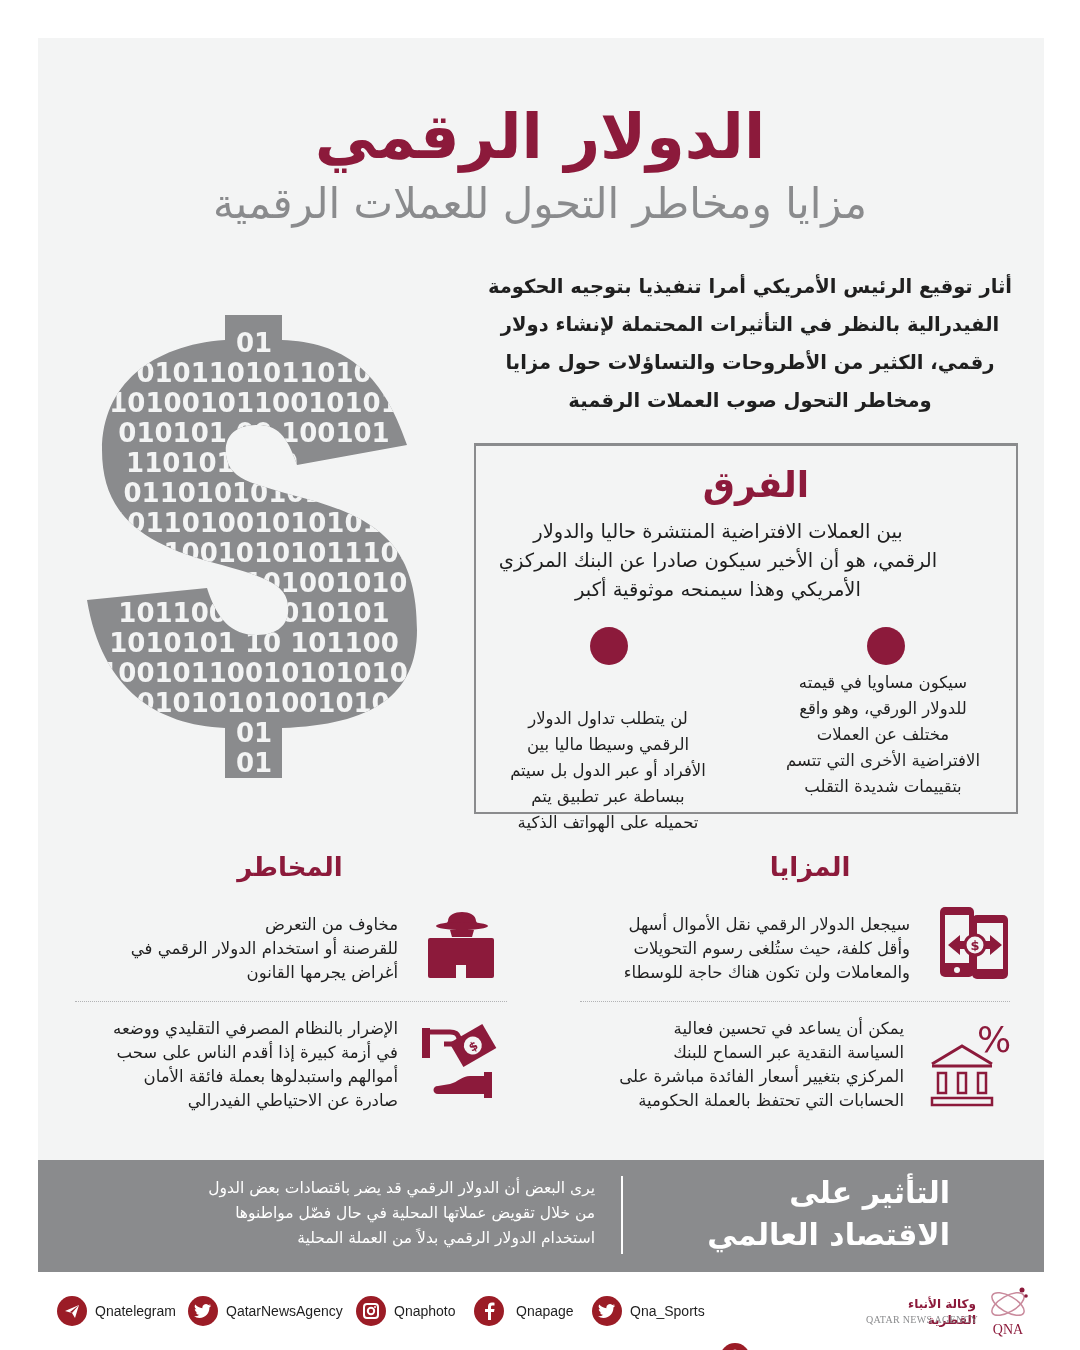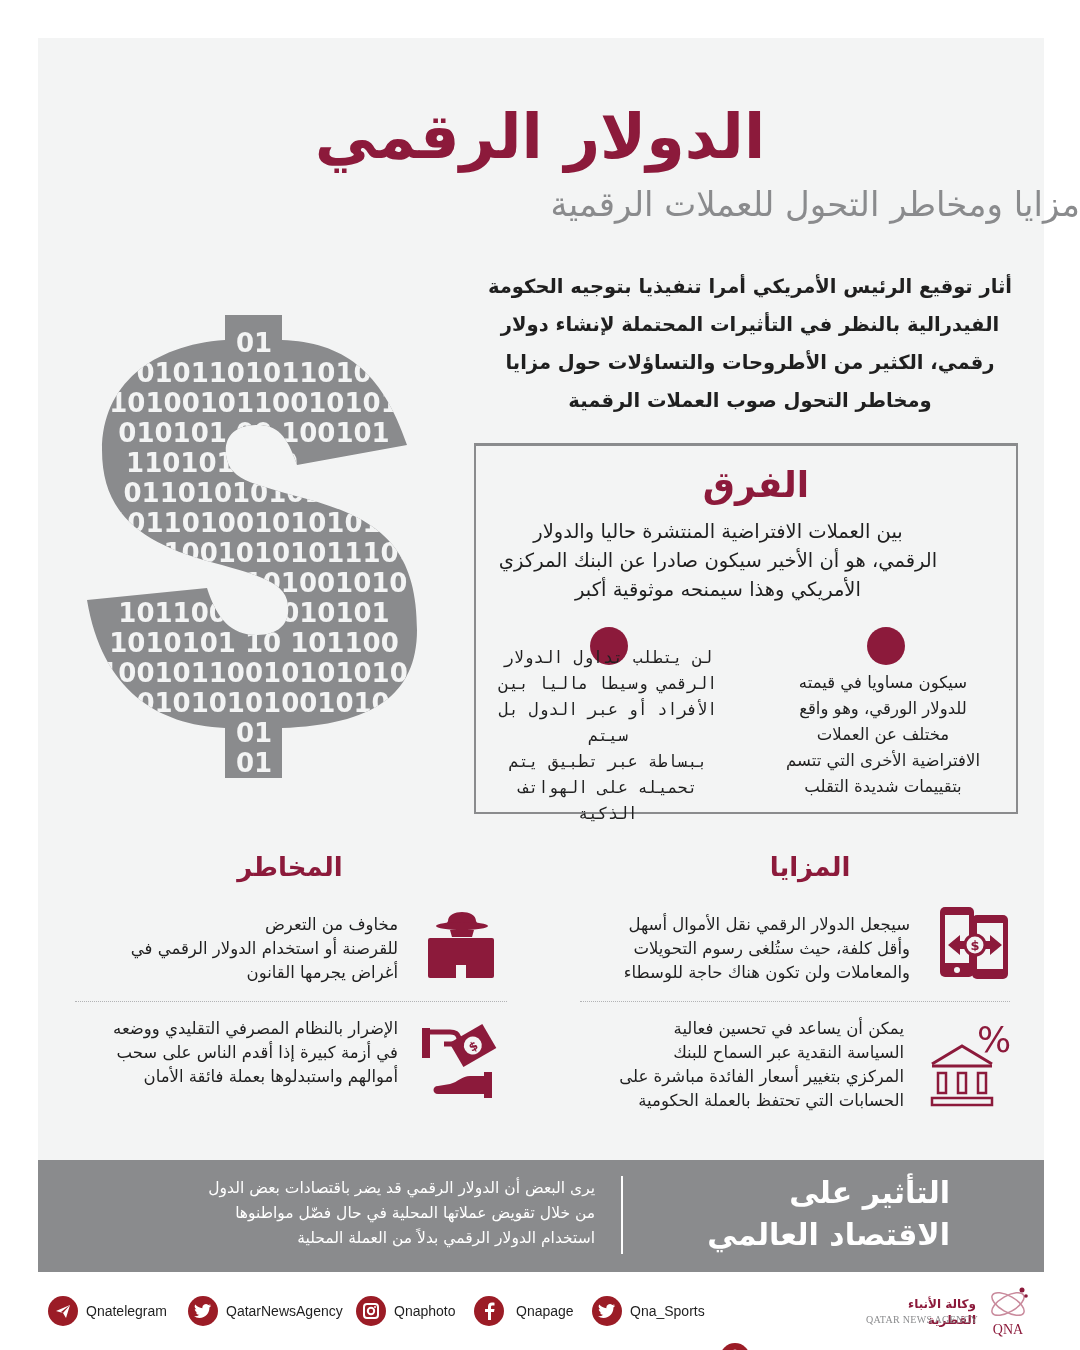--- a/index.html
+++ b/index.html
@@ -1,20 +1,20 @@
 <!DOCTYPE html>
 <html><head>
 <meta charset="utf-8">
 <style>
   html,body{margin:0;padding:0;}
   body{width:1080px;height:1350px;background:#ffffff;position:relative;overflow:hidden;font-family:"DejaVu Sans","Liberation Sans",sans-serif;}
   .panel{position:absolute;left:38px;top:38px;width:1006px;height:1234px;background:#f3f4f4;}
   .abs{position:absolute;}
   .title{left:0;width:1080px;top:80px;text-align:center;color:#8c1a3b;font-weight:bold;font-size:62px;line-height:80px;direction:rtl;margin-top:17px;}
-  .subtitle{left:0;width:1080px;top:180px;text-align:right;color:#8a8b8d;font-size:34px;line-height:48px;direction:rtl;}
+  .subtitle{left:0;width:1080px;top:180px;text-align:center;color:#8a8b8d;font-size:42px;line-height:48px;direction:rtl;}
   .intro{left:470px;width:560px;top:268px;text-align:center;direction:rtl;color:#1f1f1f;font-weight:bold;font-size:19.5px;line-height:38px;}
   .dollar{left:82px;top:300px;width:360px;height:490px;}
   .diffbox{left:474px;top:443px;width:544px;height:371px;border:2px solid #8a8b8d;border-top-width:3px;box-sizing:border-box;}
   .diff-title{left:448px;width:616px;top:462px;text-align:center;color:#8c1a3b;font-weight:bold;font-size:36px;line-height:46px;direction:rtl;}
   .diff-text{left:474px;width:488px;top:517px;text-align:center;color:#1f1f1f;font-size:19.5px;line-height:29px;direction:rtl;}
   .dot{width:38px;height:38px;border-radius:50%;background:#8c1a3b;}
   .point{width:240px;text-align:center;direction:rtl;color:#1f1f1f;font-size:16.5px;line-height:26px;}
   .sec-title{color:#8c1a3b;font-weight:bold;font-size:26px;line-height:36px;text-align:center;direction:rtl;}
   .item-text{direction:rtl;text-align:right;color:#1f1f1f;font-size:16.5px;line-height:24px;}
   .sep{height:0;border-top:1.5px dotted #b2b3b5;}
@@ -82,21 +82,21 @@
 <div class="abs dot" style="left:867px;top:627px;"></div>
 <div class="abs point" style="left:763px;top:670px;">
   <div>سيكون مساويا في قيمته</div>
   <div>للدولار الورقي، وهو واقع</div>
   <div>مختلف عن العملات</div>
   <div>الافتراضية الأخرى التي تتسم</div>
   <div>بتقييمات شديدة التقلب</div>
 </div>
 
 <div class="abs dot" style="left:590px;top:627px;"></div>
-<div class="abs point" style="left:488px;top:646px;font-family:Liberation Mono, monospace;">
+<div class="abs point" style="left:488px;top:706px;">
   <div>لن يتطلب تداول الدولار</div>
   <div>الرقمي وسيطا ماليا بين</div>
   <div>الأفراد أو عبر الدول بل سيتم</div>
   <div>ببساطة عبر تطبيق يتم</div>
   <div>تحميله على الهواتف الذكية</div>
 </div>
 
 <div class="abs sec-title" style="left:720px;width:180px;top:849px;">المزايا</div>
 
 <svg class="abs" style="left:938px;top:905px;" width="72" height="76" viewBox="0 0 72 76">
@@ -158,35 +158,36 @@
     <circle cx="53" cy="26" r="9" fill="#f3f4f4"></circle>
     <text x="53" y="31" font-size="12" font-weight="bold" text-anchor="middle" fill="#8c1a3b" font-family="DejaVu Sans, sans-serif">$</text>
   </g>
   <rect x="64" y="52" width="8" height="26" fill="#8c1a3b"></rect>
   <path d="M64 56 H50 C42 56 38 62 30 64 L18 66 C12 66 12 74 18 74 H64 Z" fill="#8c1a3b"></path>
 </svg>
 <div class="abs item-text" style="left:62px;width:336px;top:1017px;">
   <div>الإضرار بالنظام المصرفي التقليدي ووضعه</div>
   <div>في أزمة كبيرة إذا أقدم الناس على سحب</div>
   <div>أموالهم واستبدلوها بعملة فائقة الأمان</div>
+  <div>صادرة عن الاحتياطي الفيدرالي</div>
 </div>
 
 <div class="abs impact"></div>
 <div class="abs impact-title">
   <div>التأثير على</div>
   <div>الاقتصاد العالمي</div>
 </div>
 <div class="abs impact-div"></div>
 <div class="abs impact-text">
   <div>يرى البعض أن الدولار الرقمي قد يضر باقتصادات بعض الدول</div>
   <div>من خلال تقويض عملاتها المحلية في حال فضّل مواطنوها</div>
   <div>استخدام الدولار الرقمي بدلاً من العملة المحلية</div>
 </div>
 
-<div class="abs social" style="left:48px;align-items:center;">
+<div class="abs social" style="left:57px;align-items:center;">
   <span class="sicon">
     <svg width="18" height="18" viewBox="0 0 18 18">
         <polygon points="2,9 16,3 12,16 9,11" fill="#fff"></polygon>
         <polygon points="9,11 16,3 7,10" fill="#9b1c26"></polygon>
       </svg>
   </span>
   <span class="slabel">Qnatelegram</span>
 </div>
 <div class="abs social" style="left:188px;">
   <span class="sicon">

